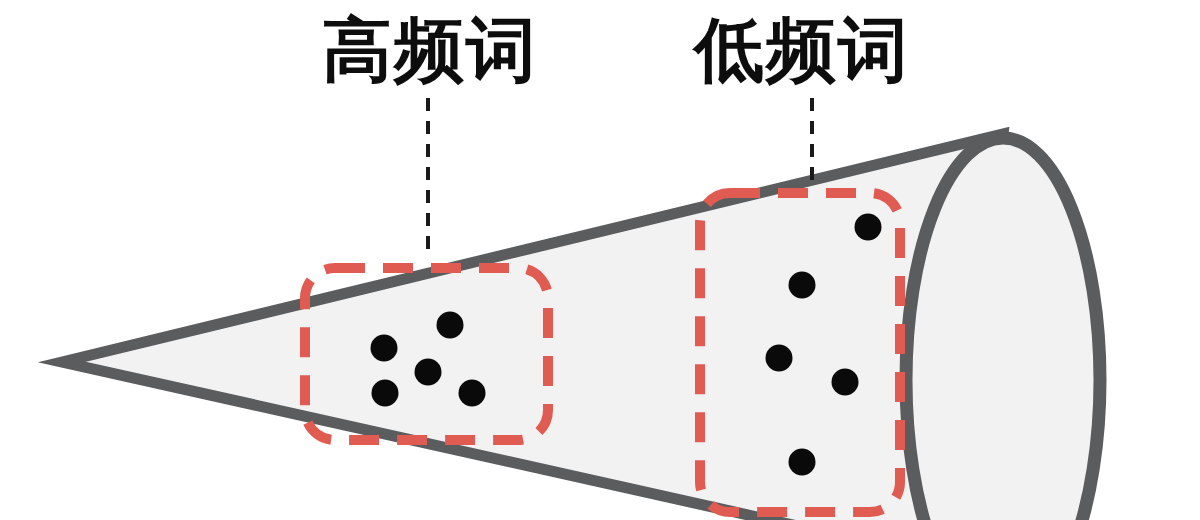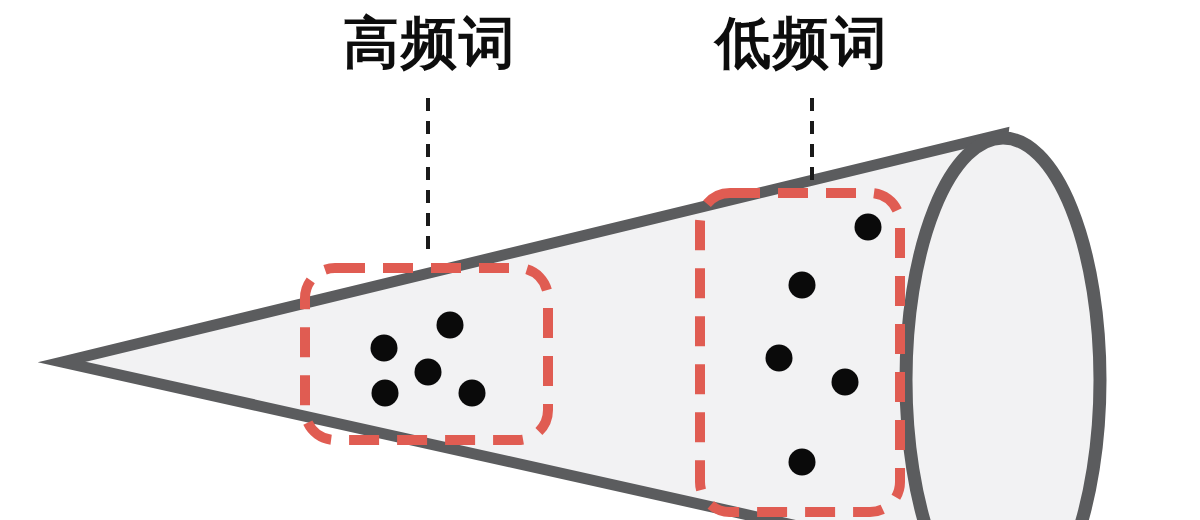--- a/index.html
+++ b/index.html
@@ -17,21 +17,21 @@
   }
   .stage svg {
     position: absolute;
     left: 0;
     top: 0;
   }
   .region-label {
     position: absolute;
     top: 14px;
     transform: translateX(-50%);
-    font-size: 56px;
+    font-size: 70px;
     font-weight: 900;
     letter-spacing: 2px;
     color: #0d0d0d;
     white-space: nowrap;
     line-height: 1.05;
     user-select: none;
   }
   .label-high { left: 430px; }
   .label-low  { left: 802px; text-align: right; }
   .watermark {

